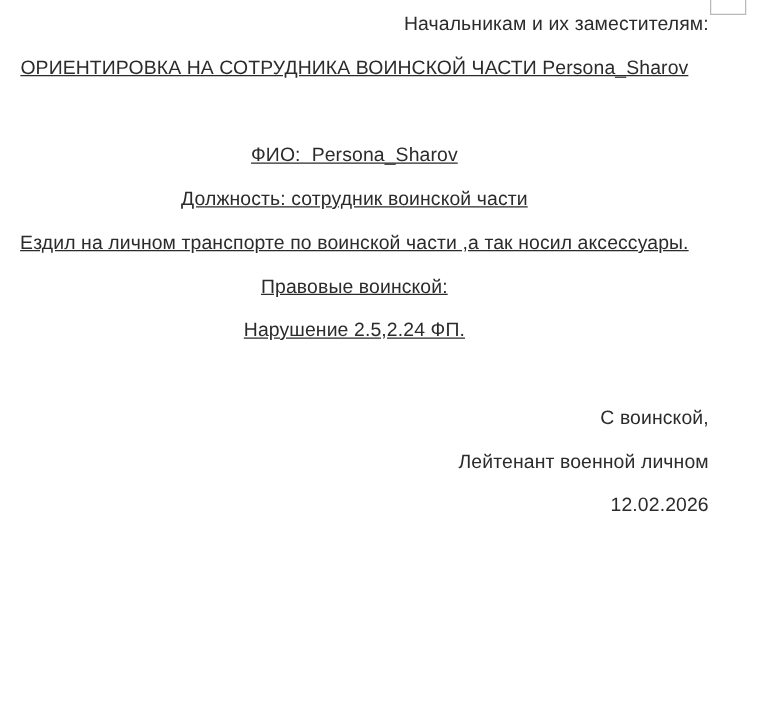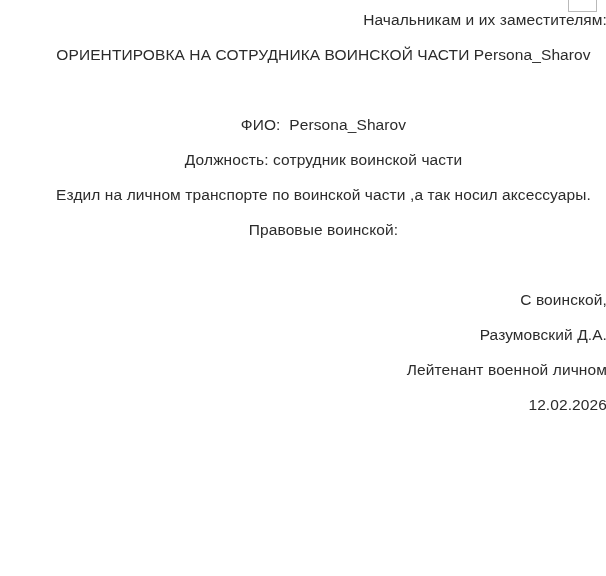--- a/index.html
+++ b/index.html
@@ -14,31 +14,30 @@
     overflow: hidden;
     font-family: "Liberation Sans", "DejaVu Sans", sans-serif;
     color: #2b2b2b;
   }
   .doc {
     position: absolute;
     top: 0;
     left: 0;
     width: 567px;   
     padding-top: 2px;
-    margin-left: 40px;
   }
   .doc p {
     margin: 0;
     font-size: 15.5px;
     line-height: 35px;
     white-space: pre-wrap;
     letter-spacing: 0.1px;
   }
   .right  { text-align: right; }
-  .center { text-align: center; }
+  .center { text-align: center; text-decoration: underline; }
   .blank  { height: 35px; }
   .corner-box {
     position: absolute;
     left: 568px;
     top: -9px;
     width: 27px;
     height: 19px;
     border: 1px solid #b9b9b9;
     background: #ffffff;
   }
@@ -49,18 +48,18 @@
 <div class="corner-box"></div>
 
 <div class="doc">
   <p class="right">Начальникам и их заместителям:</p>
   <p class="center">ОРИЕНТИРОВКА НА СОТРУДНИКА ВОИНСКОЙ ЧАСТИ Persona_Sharov</p>
   <p class="blank"></p>
   <p class="center">ФИО:  Persona_Sharov</p>
   <p class="center">Должность: сотрудник воинской части</p>
   <p class="center">Ездил на личном транспорте по воинской части ,а так носил аксессуары.</p>
   <p class="center">Правовые воинской:</p>
+  <p class="center">Нарушение 2.5,2.24 ФП.</p>
   <p class="blank"></p>
   <p class="right">С воинской,</p>
-  <p class="right">Разумовский Д.А.</p>
   <p class="right">Лейтенант военной личном</p>
   <p class="right">12.02.2026</p>
 </div>
 
 </body></html>

